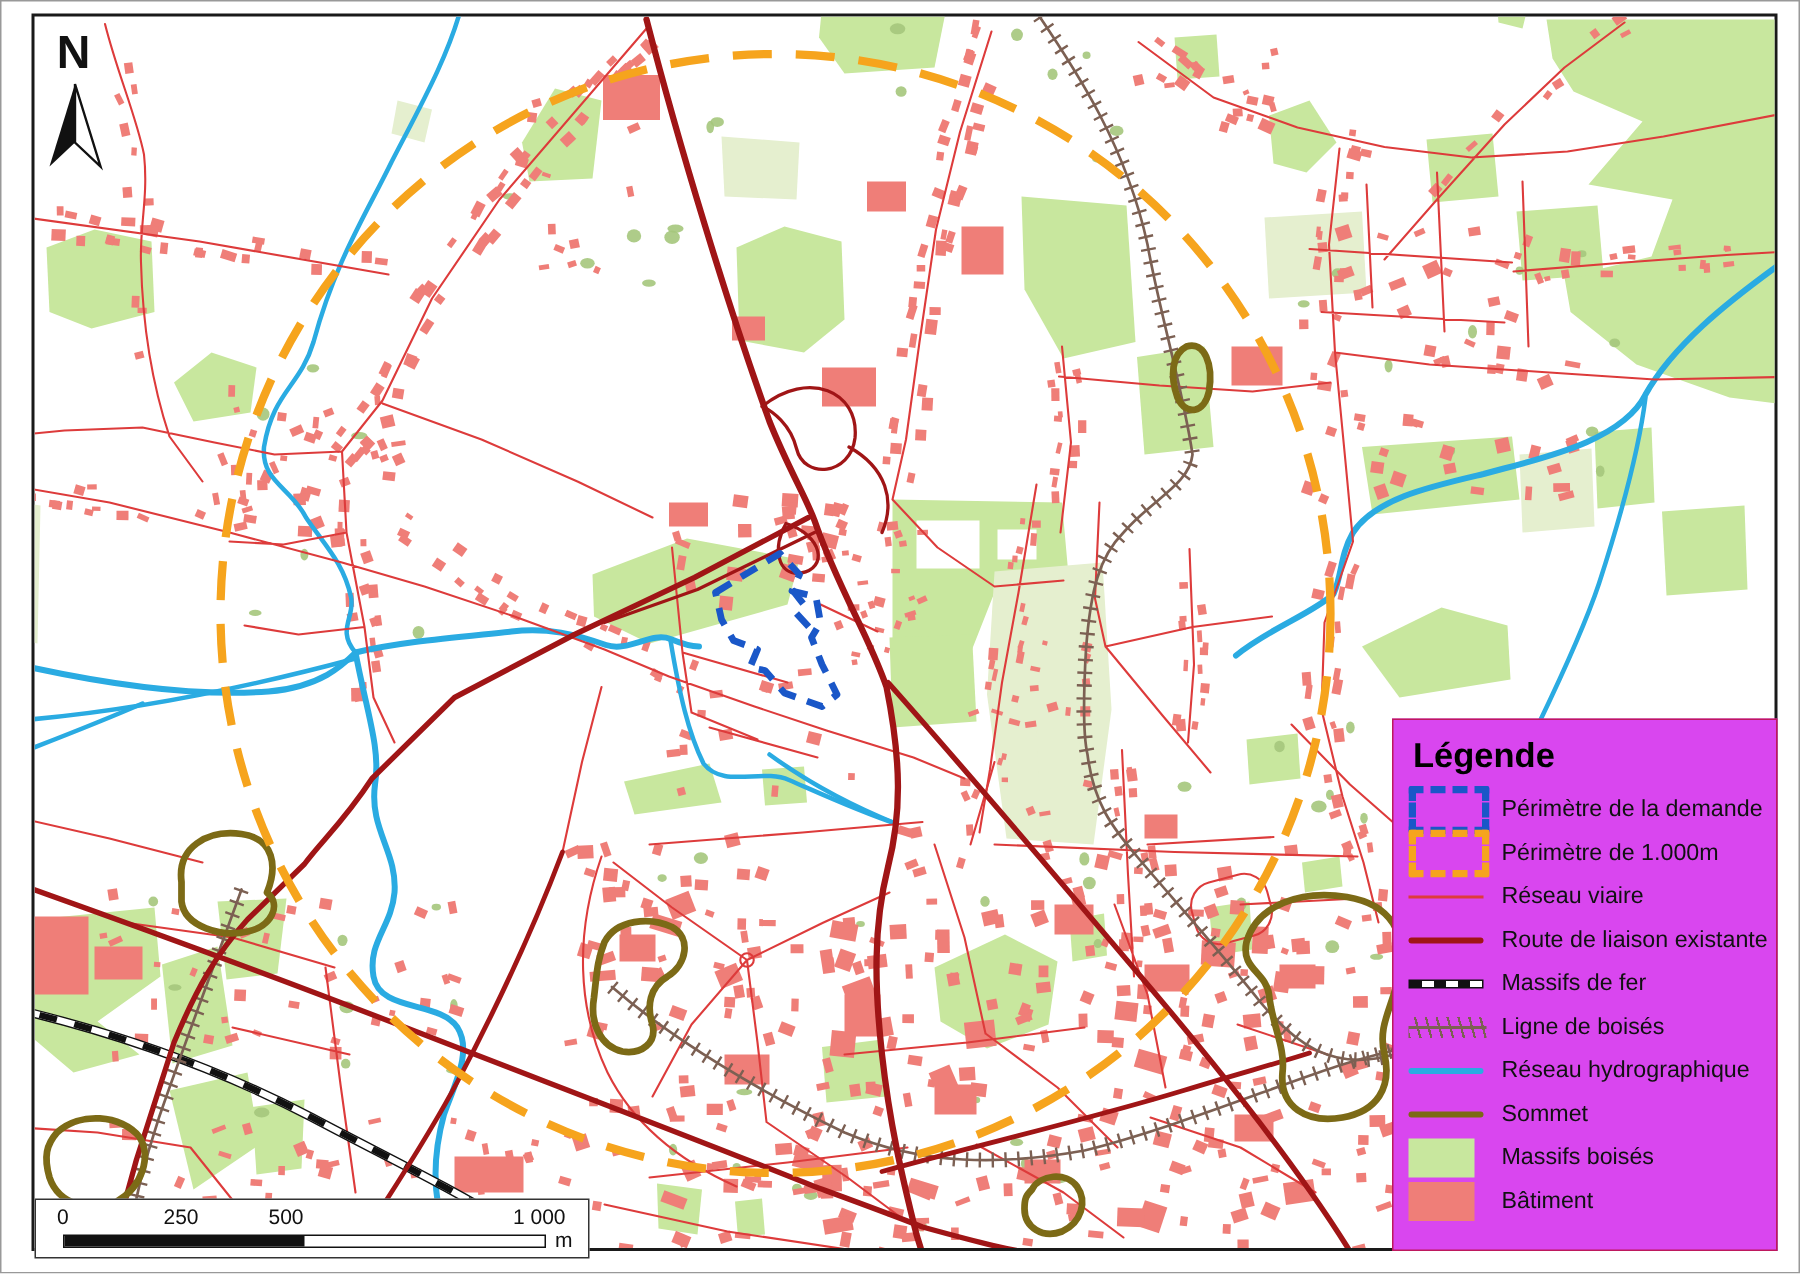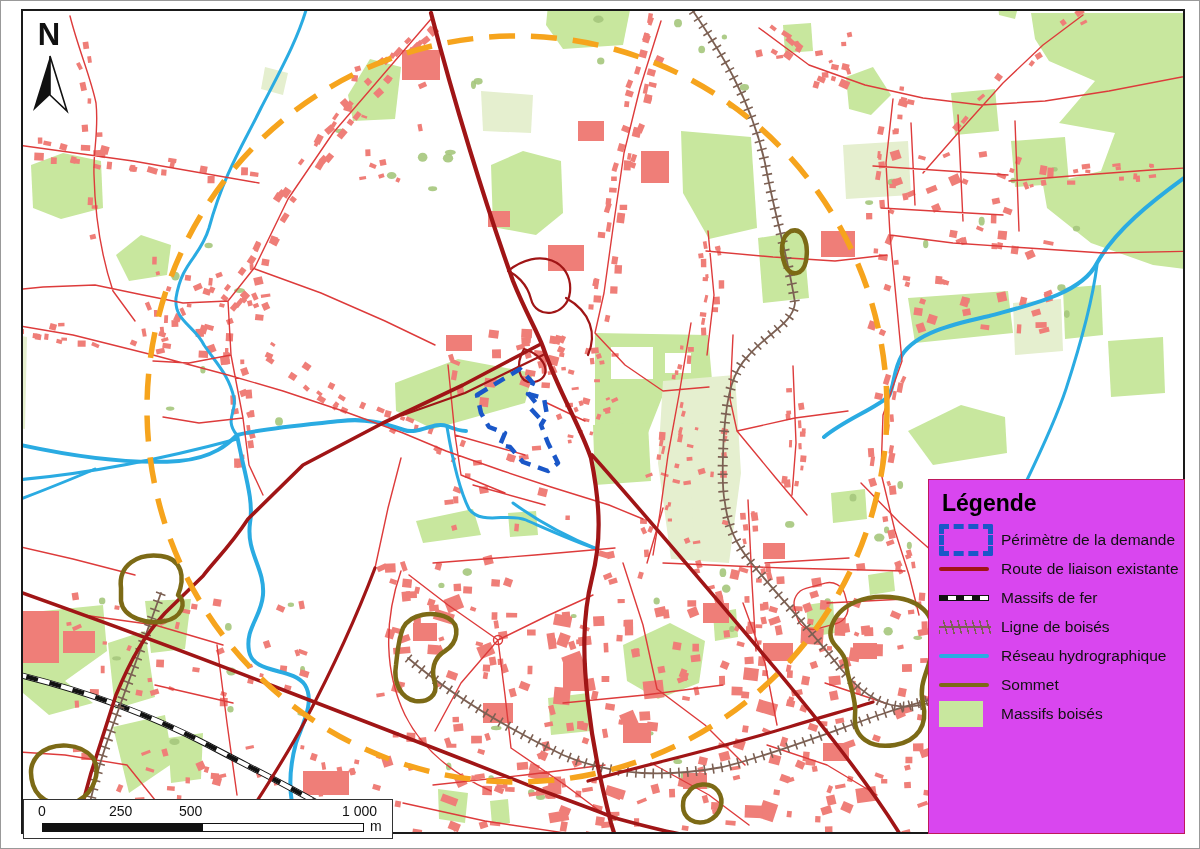--- a/index.html
+++ b/index.html
@@ -1185,20 +1185,32 @@
     <h1>Légende</h1>
     <div>
         <div class="legend-row">
           <div class="sym">
             <div class="sym-dashed-rect" style="--c: #1a57c8;"></div>
           </div>
           <div class="lab">Périmètre de la demande</div>
         </div>
         <div class="legend-row">
           <div class="sym">
+            <div class="sym-dashed-rect" style="--c: #f6a41d;"></div>
+          </div>
+          <div class="lab">Périmètre de 1.000m</div>
+        </div>
+        <div class="legend-row">
+          <div class="sym">
+            <div class="sym-thin-line" style="--c: #dd3b3b;"></div>
+          </div>
+          <div class="lab">Réseau viaire</div>
+        </div>
+        <div class="legend-row">
+          <div class="sym">
             <div class="sym-thick-line" style="--c: #a01516;"></div>
           </div>
           <div class="lab">Route de liaison existante</div>
         </div>
         <div class="legend-row">
           <div class="sym">
             <div class="sym-railway" style="--c: #111111;"></div>
           </div>
           <div class="lab">Massifs de fer</div>
         </div>
@@ -1219,16 +1231,22 @@
             <div class="sym-thick-line" style="--c: #7c6a16;"></div>
           </div>
           <div class="lab">Sommet</div>
         </div>
         <div class="legend-row">
           <div class="sym">
             <div class="sym-swatch" style="--c: #c8e79e;"></div>
           </div>
           <div class="lab">Massifs boisés</div>
         </div>
+        <div class="legend-row">
+          <div class="sym">
+            <div class="sym-swatch" style="--c: #ef7e78;"></div>
+          </div>
+          <div class="lab">Bâtiment</div>
+        </div>
       </div>
   </div>
 
 </div>
 
 </body></html>

